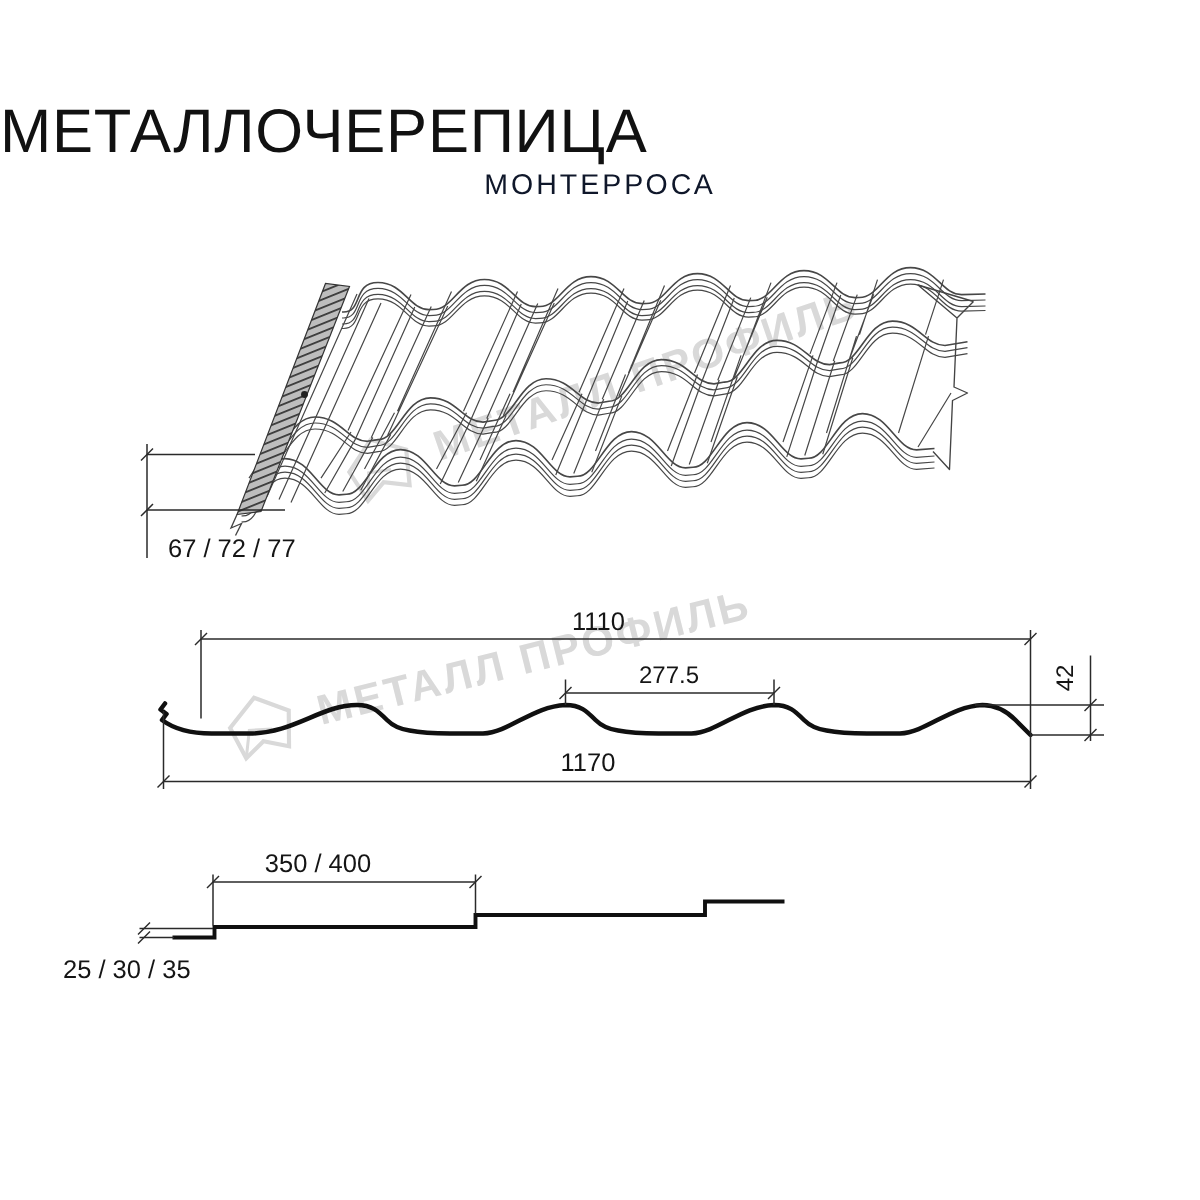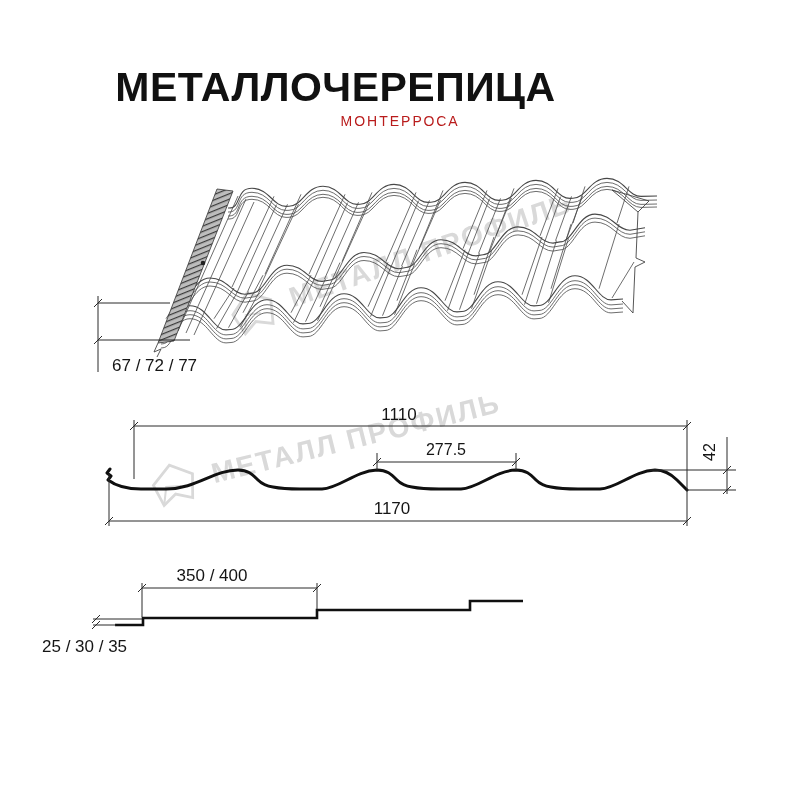--- a/index.html
+++ b/index.html
@@ -1,21 +1,21 @@
 <!DOCTYPE html>
 <html><head>
 <meta charset="utf-8">
 <style>
   html,body{margin:0;padding:0;background:#fff;}
   #canvas{position:relative;width:800px;height:800px;background:#ffffff;overflow:hidden;
           font-family:"Liberation Sans","DejaVu Sans",sans-serif;color:#151515;}
-  .title{position:absolute;left:0;top:64px;width:671px;text-align:center;
-         font-size:41px;font-weight:700;letter-spacing:.5px;color:#111;white-space:nowrap;}
+  .title{position:absolute;left:0;top:64px;width:671px;
+         font-size:41px;font-weight:400;letter-spacing:.5px;color:#111;white-space:nowrap;}
   .subtitle{position:absolute;left:0;top:113px;width:800px;text-align:center;
-            font-size:14px;font-weight:500;letter-spacing:2px;color:#b91c1c;white-space:nowrap;}
+            font-size:19px;font-weight:500;letter-spacing:2px;color:#0f172a;white-space:nowrap;}
   .watermark{position:absolute;display:flex;align-items:center;gap:12px;
              transform-origin:left center;color:#d9d9d9;pointer-events:none;}
   .watermark .wm-text{font-size:28px;font-weight:700;letter-spacing:2px;white-space:nowrap;}
   .wm1{left:226px;top:296px;transform:rotate(-19deg);}
   .wm2{left:146px;top:466px;transform:rotate(-14deg);}
   svg.overlay{position:absolute;left:0;top:0;}
   svg text{font-family:"Liberation Sans","DejaVu Sans",sans-serif;fill:#151515;}
   .dim-label{font-size:17px;}
 </style>
 </head>

